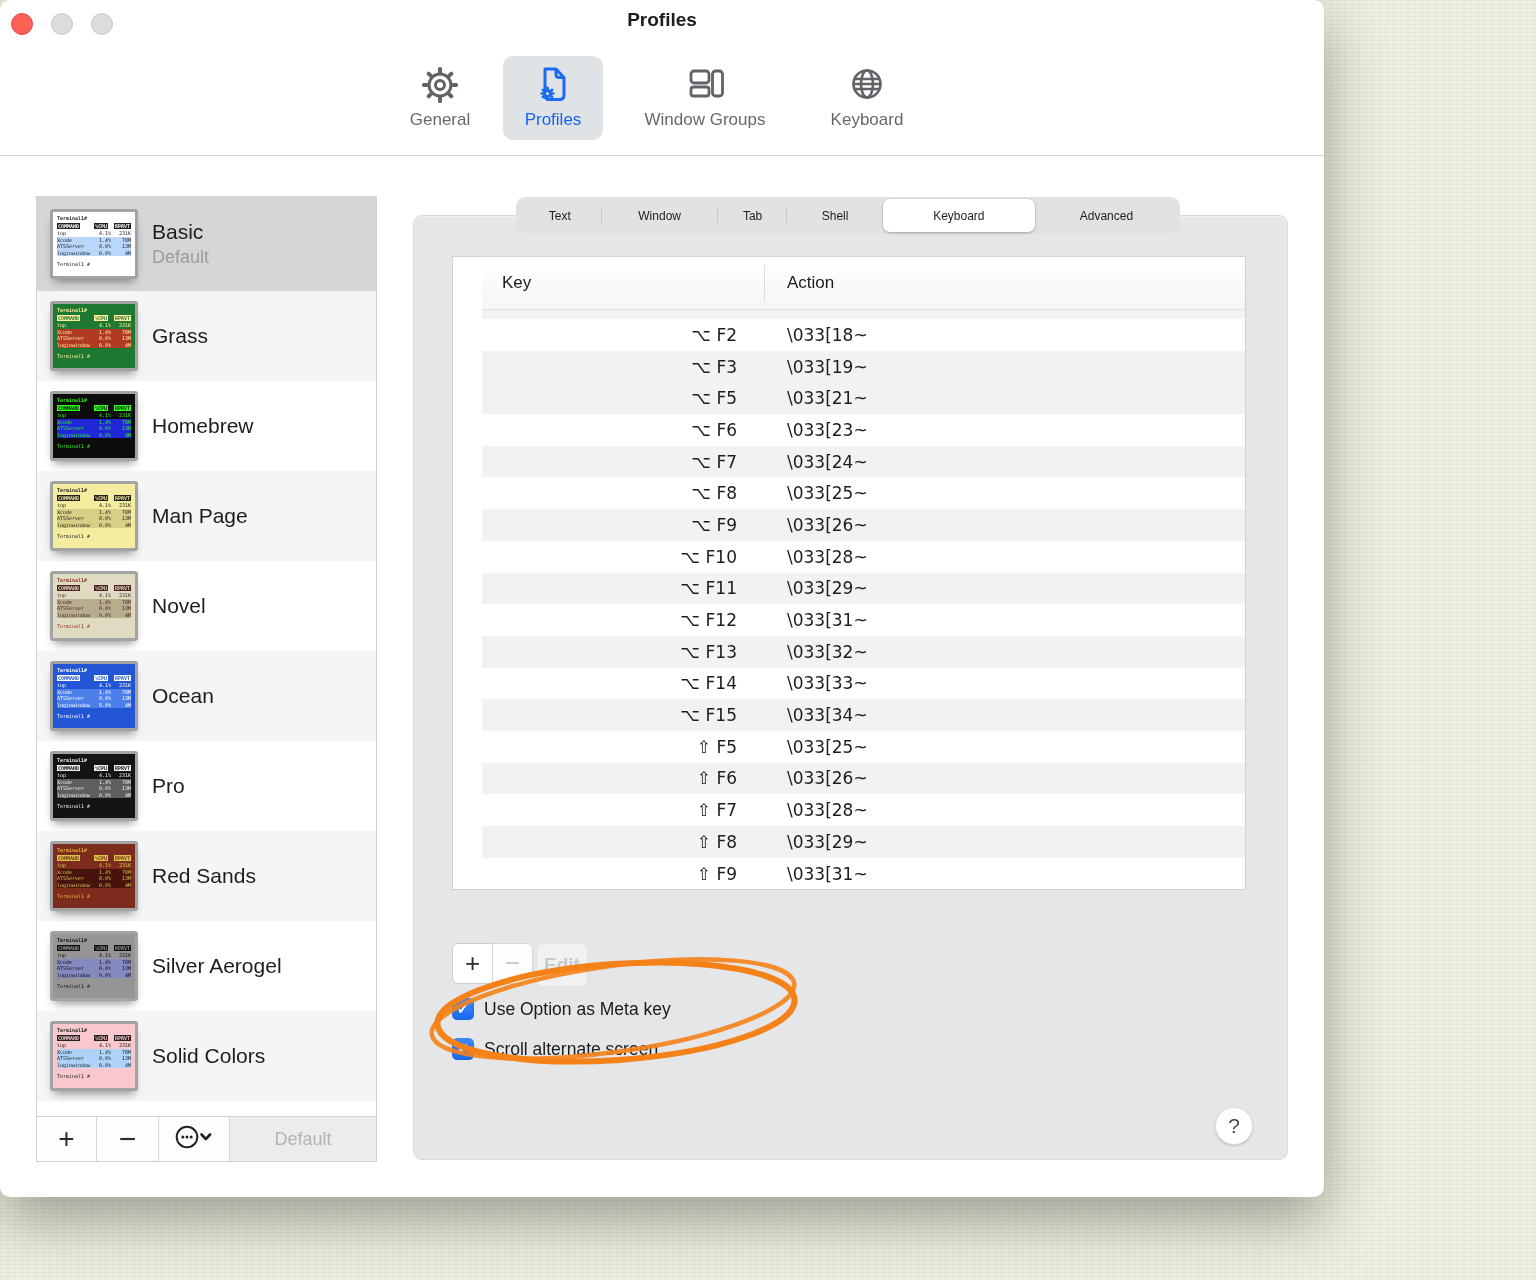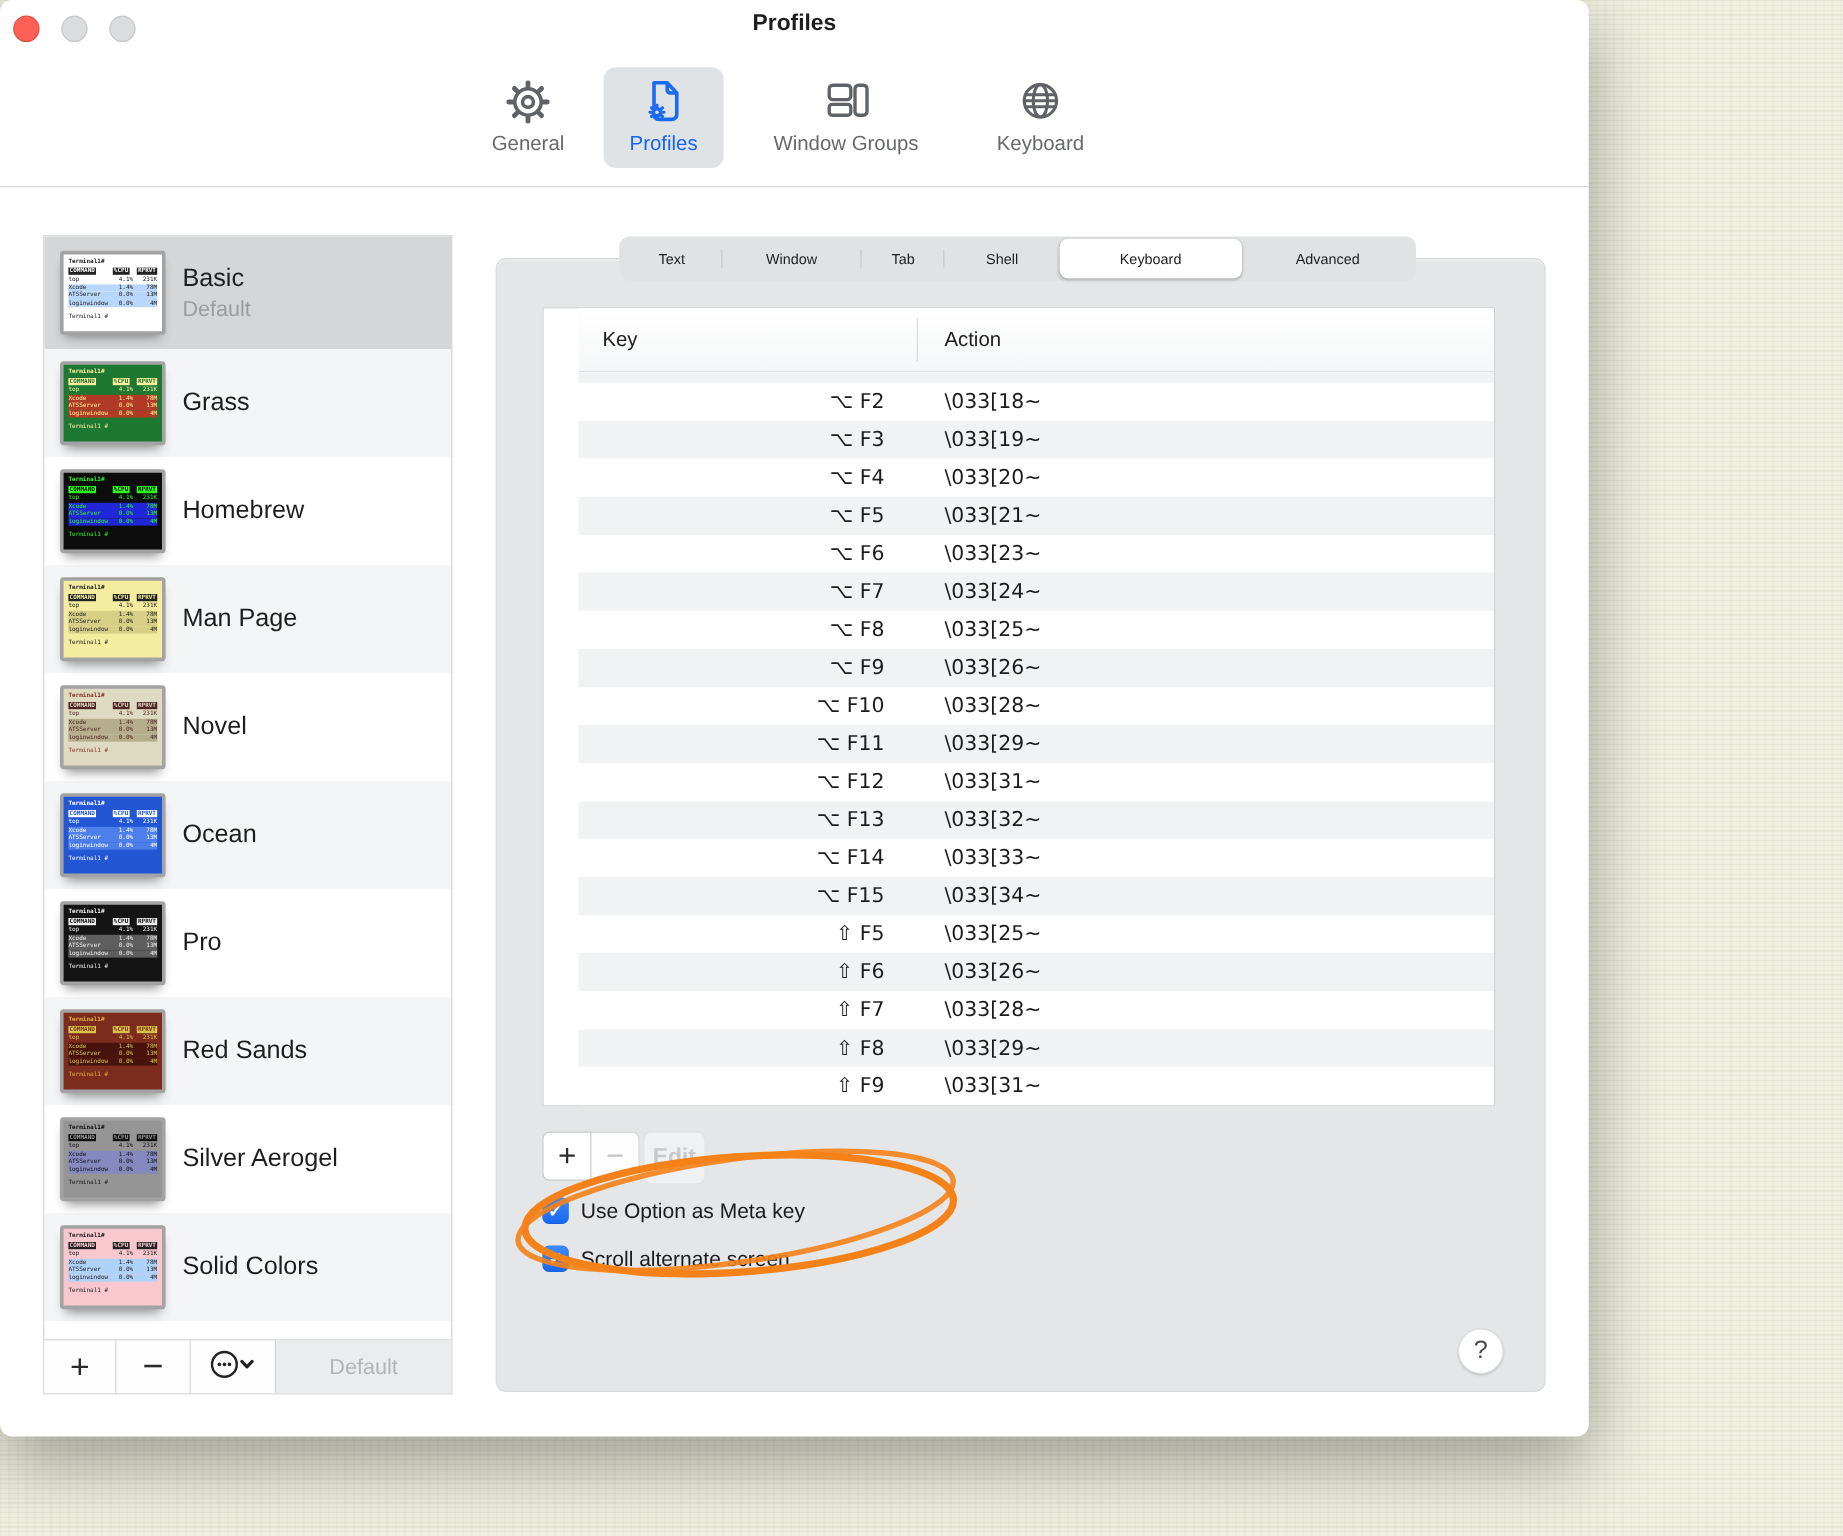--- a/index.html
+++ b/index.html
@@ -597,24 +597,20 @@
     <div class="sliver"></div>
     <div id="table-body">
         <div class="trow">
           <span class="td-key">⌥ F2</span>
           <span class="td-action">\033[18~</span>
         </div>
         <div class="trow alt">
           <span class="td-key">⌥ F3</span>
           <span class="td-action">\033[19~</span>
         </div>
-        <div class="trow">
-          <span class="td-key">⌥ F4</span>
-          <span class="td-action">\033[20~</span>
-        </div>
         <div class="trow alt">
           <span class="td-key">⌥ F5</span>
           <span class="td-action">\033[21~</span>
         </div>
         <div class="trow">
           <span class="td-key">⌥ F6</span>
           <span class="td-action">\033[23~</span>
         </div>
         <div class="trow alt">
           <span class="td-key">⌥ F7</span>

